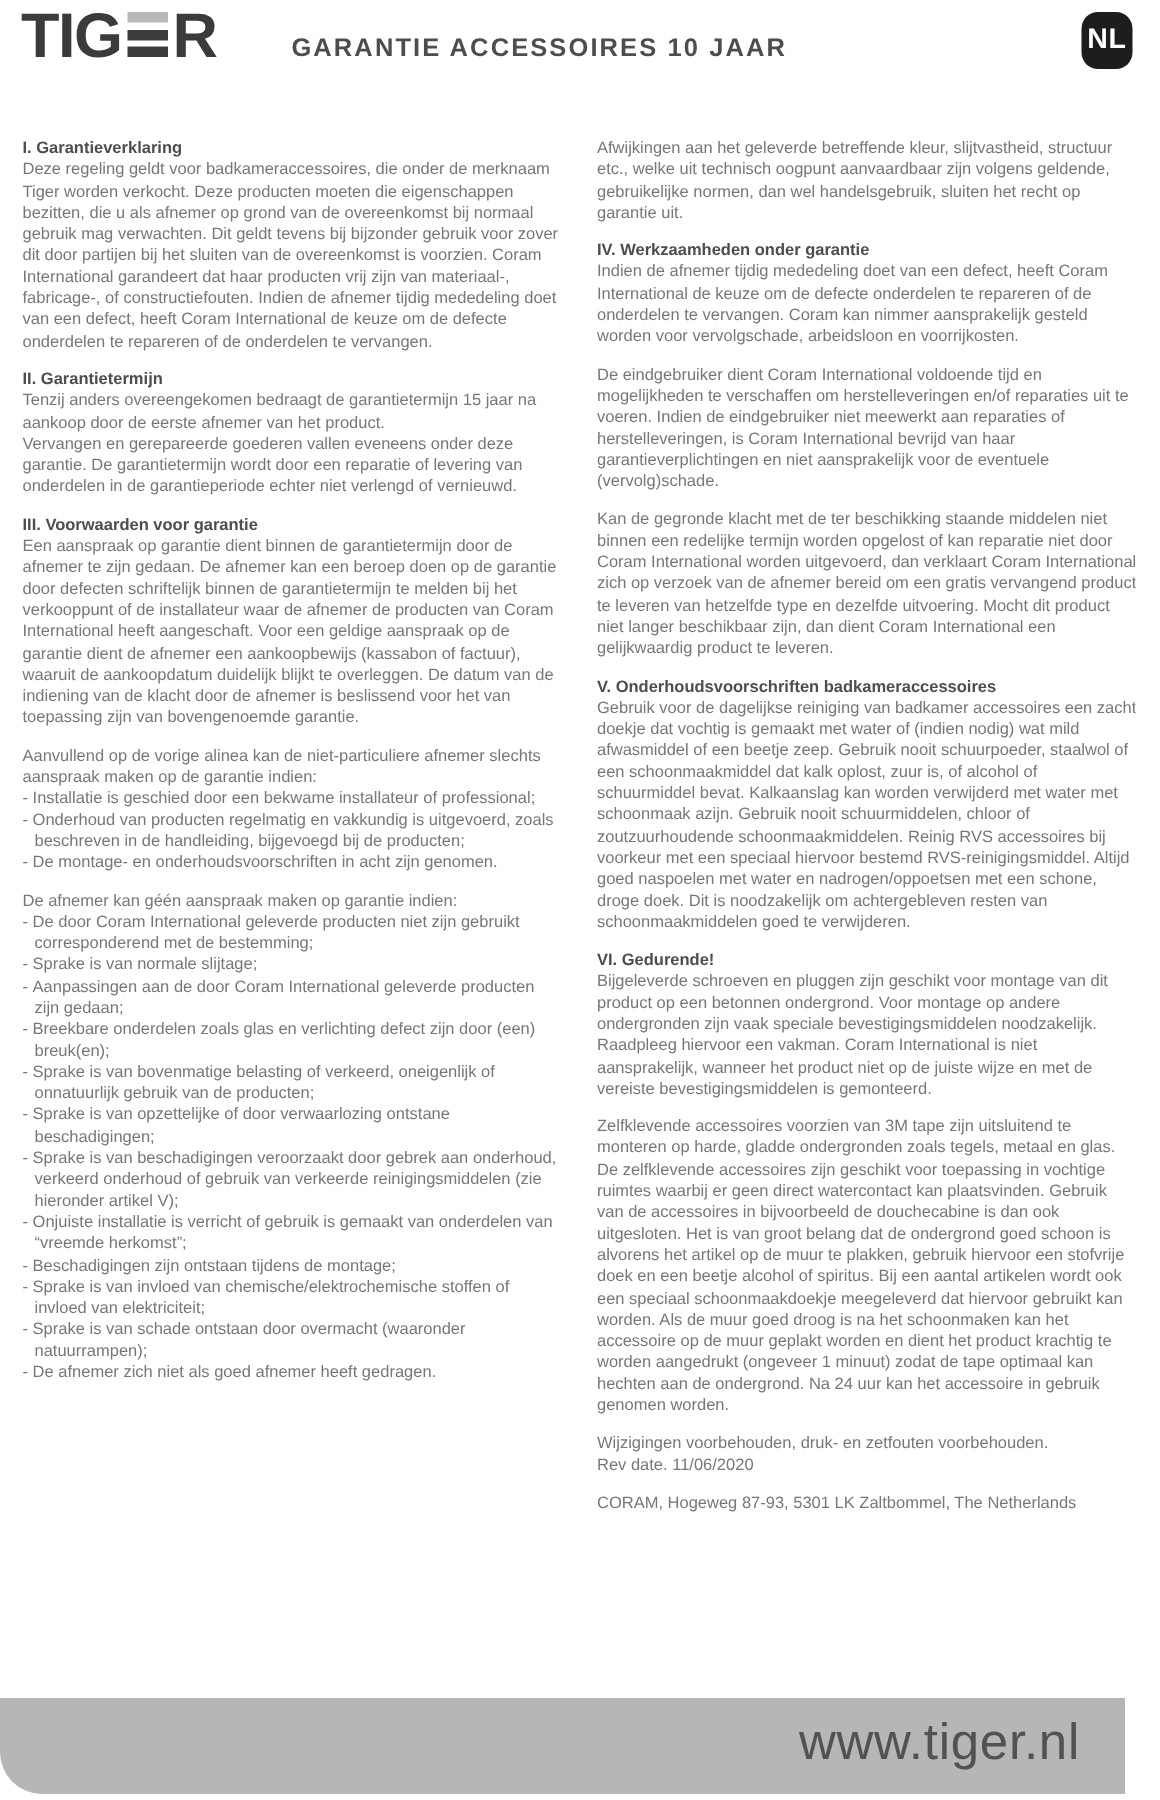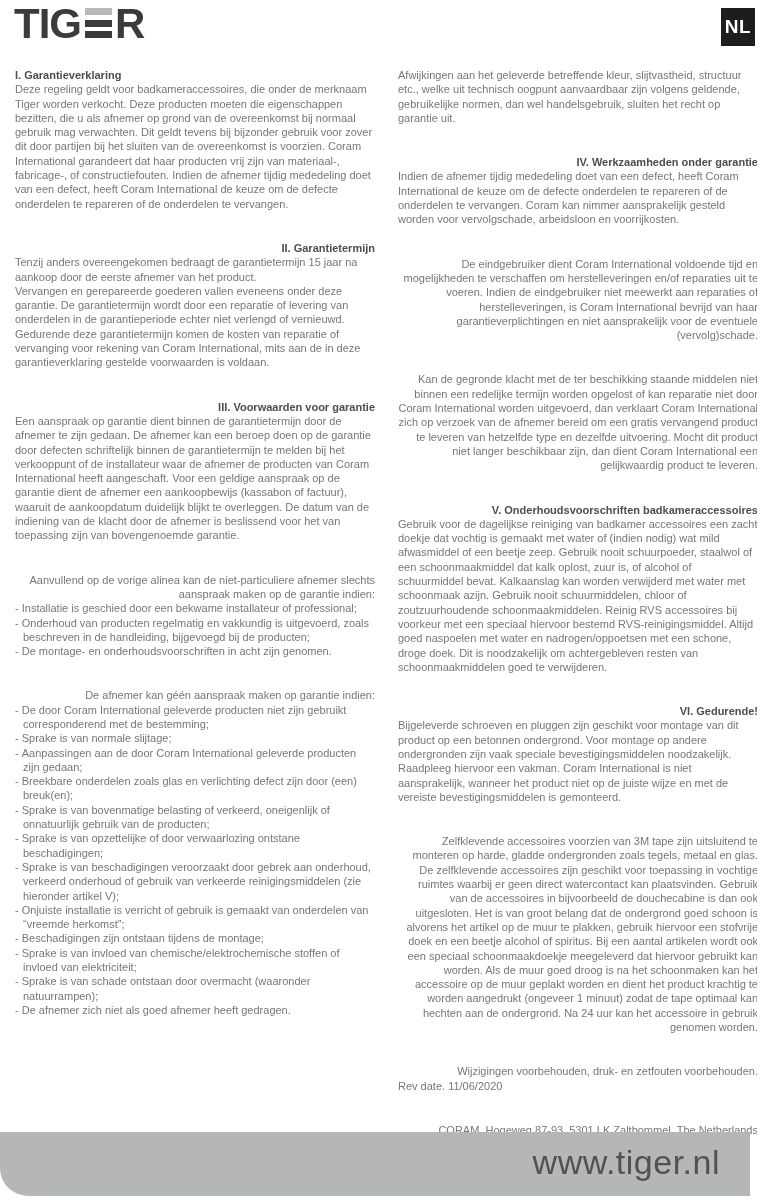--- a/index.html
+++ b/index.html
@@ -56,39 +56,40 @@
     width: 34px;
     height: 38px;
     background: var(--badge-bg, #1d1d1f);
     color: var(--badge-text, #ffffff);
     font-weight: 700;
     font-size: 19px;
     display: flex;
     align-items: center;
     justify-content: center;
     letter-spacing: 0.5px;
+    border-radius: 11px;
   }
 
   
   .columns {
     position: absolute;
-    top: 68px;
+    top: 92px;
     left: 15px;
     width: 743px;
     display: flex;
     gap: 23px;
   }
   .col {
     width: 360px;
     font-size: 11px;
     line-height: 14.3px;
     color: var(--body-text, #76777a);
   }
   .blk { margin: 0; }
-  .blk.gap { margin-top: 30px; text-align: right; }
+  .blk.gap { margin-top: 11px; }
   .heading { font-weight: 700; color: var(--heading-text, #4c4d4f); }
   .list .li { padding-left: 8px; text-indent: -8px; }
   .list .li::before { content: "-\00a0"; }
 
   
   .footer-bar {
     position: absolute;
     left: 0;
     top: 1132px;
     width: 750px;
@@ -109,31 +110,33 @@
 </style>
 </head>
 <body>
 
 <div class="page">
 
   <div class="logo">
     <span>TIG</span><span class="logo-e"><span class="bar gray"></span><span class="bar"></span><span class="bar"></span></span><span>R</span>
   </div>
 
+  <div class="title-wrap">
+    <span class="doc-title">GARANTIE ACCESSOIRES 10 JAAR</span>
+  </div>
 
   <div class="nl-badge">NL</div>
 
   <div class="columns">
     <div class="col" id="col-left">
         <div class="blk heading">I. Garantieverklaring</div>
         <p class="blk para">Deze regeling geldt voor badkameraccessoires, die onder de merknaam Tiger worden verkocht. Deze producten moeten die eigenschappen bezitten, die u als afnemer op grond van de overeenkomst bij normaal gebruik mag verwachten. Dit geldt tevens bij bijzonder gebruik voor zover dit door partijen bij het sluiten van de overeenkomst is voorzien. Coram International garandeert dat haar producten vrij zijn van materiaal-, fabricage-, of constructiefouten. Indien de afnemer tijdig mededeling doet van een defect, heeft Coram International de keuze om de defecte onderdelen te repareren of de onderdelen te vervangen.</p>
         <div class="blk heading gap">II. Garantietermijn</div>
         <p class="blk para">Tenzij anders overeengekomen bedraagt de garantietermijn 15 jaar na aankoop door de eerste afnemer van het product.</p>
         <p class="blk para">Vervangen en gerepareerde goederen vallen eveneens onder deze garantie. De garantietermijn wordt door een reparatie of levering van onderdelen in de garantieperiode echter niet verlengd of vernieuwd.</p>
-        <p class="blk para">Gedurende deze garantietermijn komen de kosten van reparatie of vervanging voor rekening van Coram International, mits aan de in deze garantieverklaring gestelde voorwaarden is voldaan.</p>
         <div class="blk heading gap">III. Voorwaarden voor garantie</div>
         <p class="blk para">Een aanspraak op garantie dient binnen de garantietermijn door de afnemer te zijn gedaan. De afnemer kan een beroep doen op de garantie door defecten schriftelijk binnen de garantietermijn te melden bij het verkooppunt of de installateur waar de afnemer de producten van Coram International heeft aangeschaft. Voor een geldige aanspraak op de garantie dient de afnemer een aankoopbewijs (kassabon of factuur), waaruit de aankoopdatum duidelijk blijkt te overleggen. De datum van de indiening van de klacht door de afnemer is beslissend voor het van toepassing zijn van bovengenoemde garantie.</p>
         <p class="blk para gap">Aanvullend op de vorige alinea kan de niet-particuliere afnemer slechts aanspraak maken op de garantie indien:</p>
         <div class="blk list">
           <div class="li">Installatie is geschied door een bekwame installateur of professional;</div>
           <div class="li">Onderhoud van producten regelmatig en vakkundig is uitgevoerd, zoals beschreven in de handleiding, bijgevoegd bij de producten;</div>
           <div class="li">De montage- en onderhoudsvoorschriften in acht zijn genomen.</div>
         </div>
         <p class="blk para gap">De afnemer kan géén aanspraak maken op garantie indien:</p>
         <div class="blk list">

